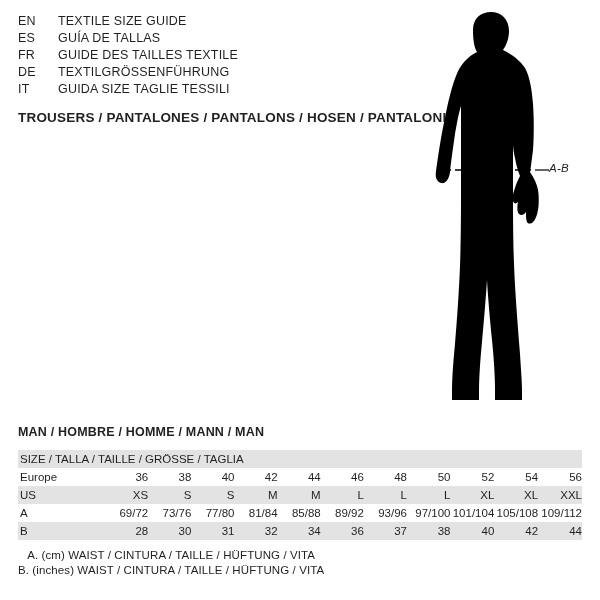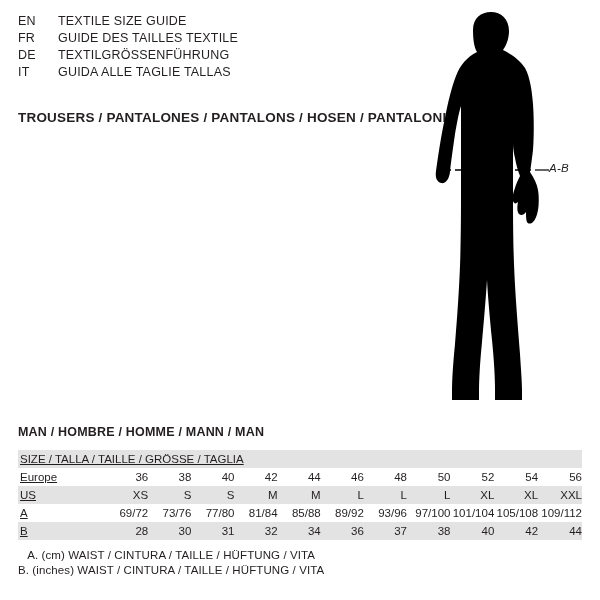--- a/index.html
+++ b/index.html
@@ -93,21 +93,20 @@
   .size-table td {
     padding: 3px 0 3px 0;
     white-space: nowrap;
   }
   .size-table tr.shaded {
     background: #e3e3e3;
   }
   .size-table td.label {
     width: 88px;
     padding-left: 2px;
-    text-decoration: underline;
   }
   .size-table td.val {
     width: 44px;
     text-align: right;
   }
 
   
   .footnotes {
     position: absolute;
     left: 18px;
@@ -122,30 +121,34 @@
 <body>
 
 <div class="page">
 
   <div class="lang-block">
     <div class="lang-row">
       <span class="lang-code">EN</span>
       <span class="lang-text">TEXTILE SIZE GUIDE</span>
     </div>
     <div class="lang-row">
+      <span class="lang-code">ES</span>
+      <span class="lang-text">GUÍA DE TALLAS</span>
+    </div>
+    <div class="lang-row">
       <span class="lang-code">FR</span>
       <span class="lang-text">GUIDE DES TAILLES TEXTILE</span>
     </div>
     <div class="lang-row">
       <span class="lang-code">DE</span>
       <span class="lang-text">TEXTILGRÖSSENFÜHRUNG</span>
     </div>
     <div class="lang-row">
       <span class="lang-code">IT</span>
-      <span class="lang-text">GUIDA ALLE TAGLIE TALLAS</span>
+      <span class="lang-text">GUIDA SIZE TAGLIE TESSILI</span>
     </div>
   </div>
 
   <div class="section-title">TROUSERS / PANTALONES / PANTALONS / HOSEN / PANTALONI</div>
 
   <div class="figure-wrap">
     <svg width="200" height="400" viewBox="0 0 200 400" xmlns="http://www.w3.org/2000/svg">
       <path fill="#000000" d="
         M 86,22
         C 86,10 94,4 104,4

